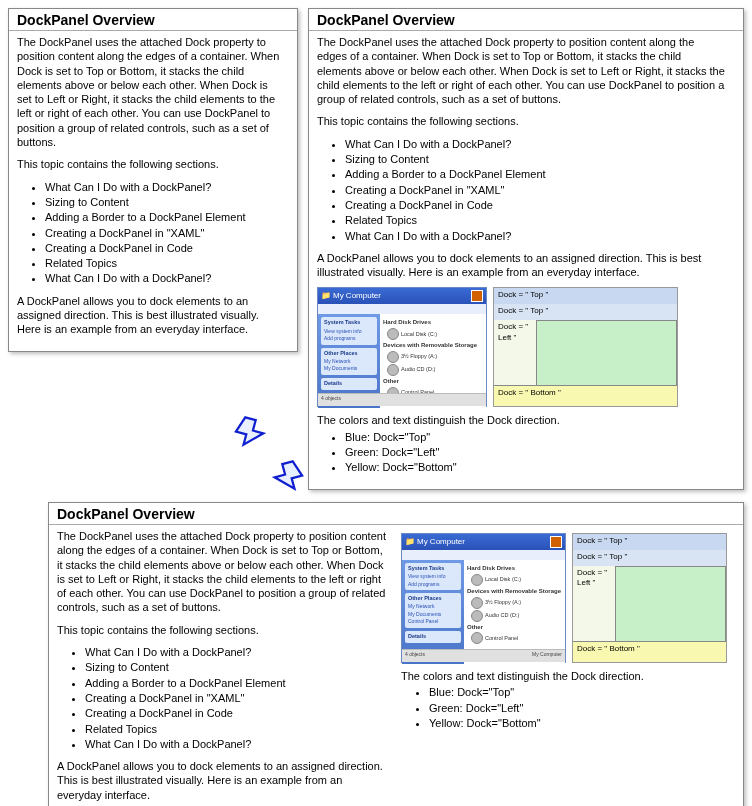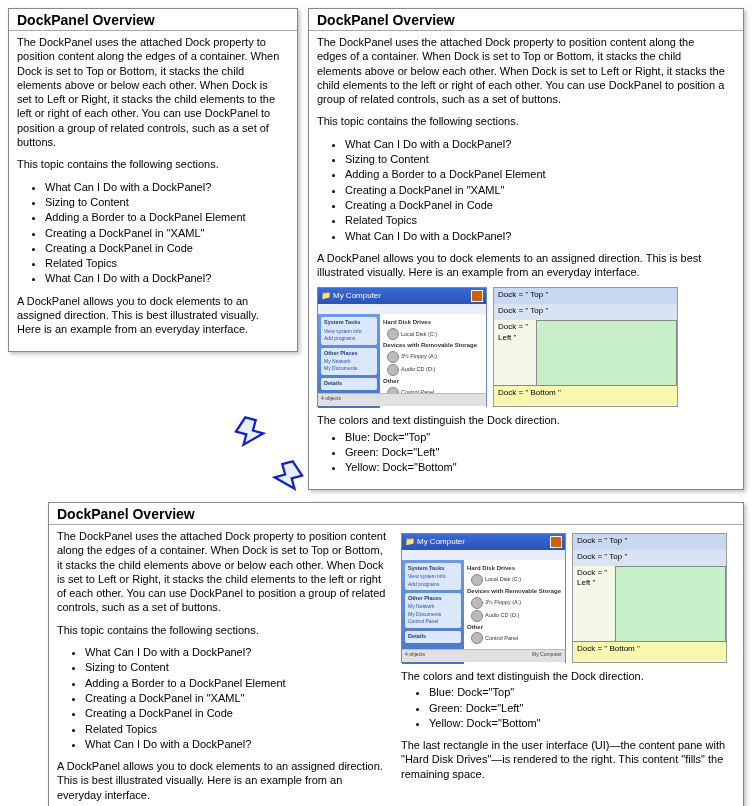--- a/index.html
+++ b/index.html
@@ -325,18 +325,17 @@
           <div class="dock-bottom">Dock = " Bottom "</div>
         </div>
       </div>
 
       <div>The colors and text distinguish the Dock direction.</div>
       <ul class="colors-list">
         <li>Blue: Dock="Top"</li>
         <li>Green: Dock="Left"</li>
         <li>Yellow: Dock="Bottom"</li>
       </ul>
-      <p>The last rectangle in the user interface (UI)—the content pane with "Hard Disk Drives"—is rendered to the right. This content "fills" the remaining space.</p>
     </div>
   </div>
 </div>
 
 </div>
 
 </body></html>

